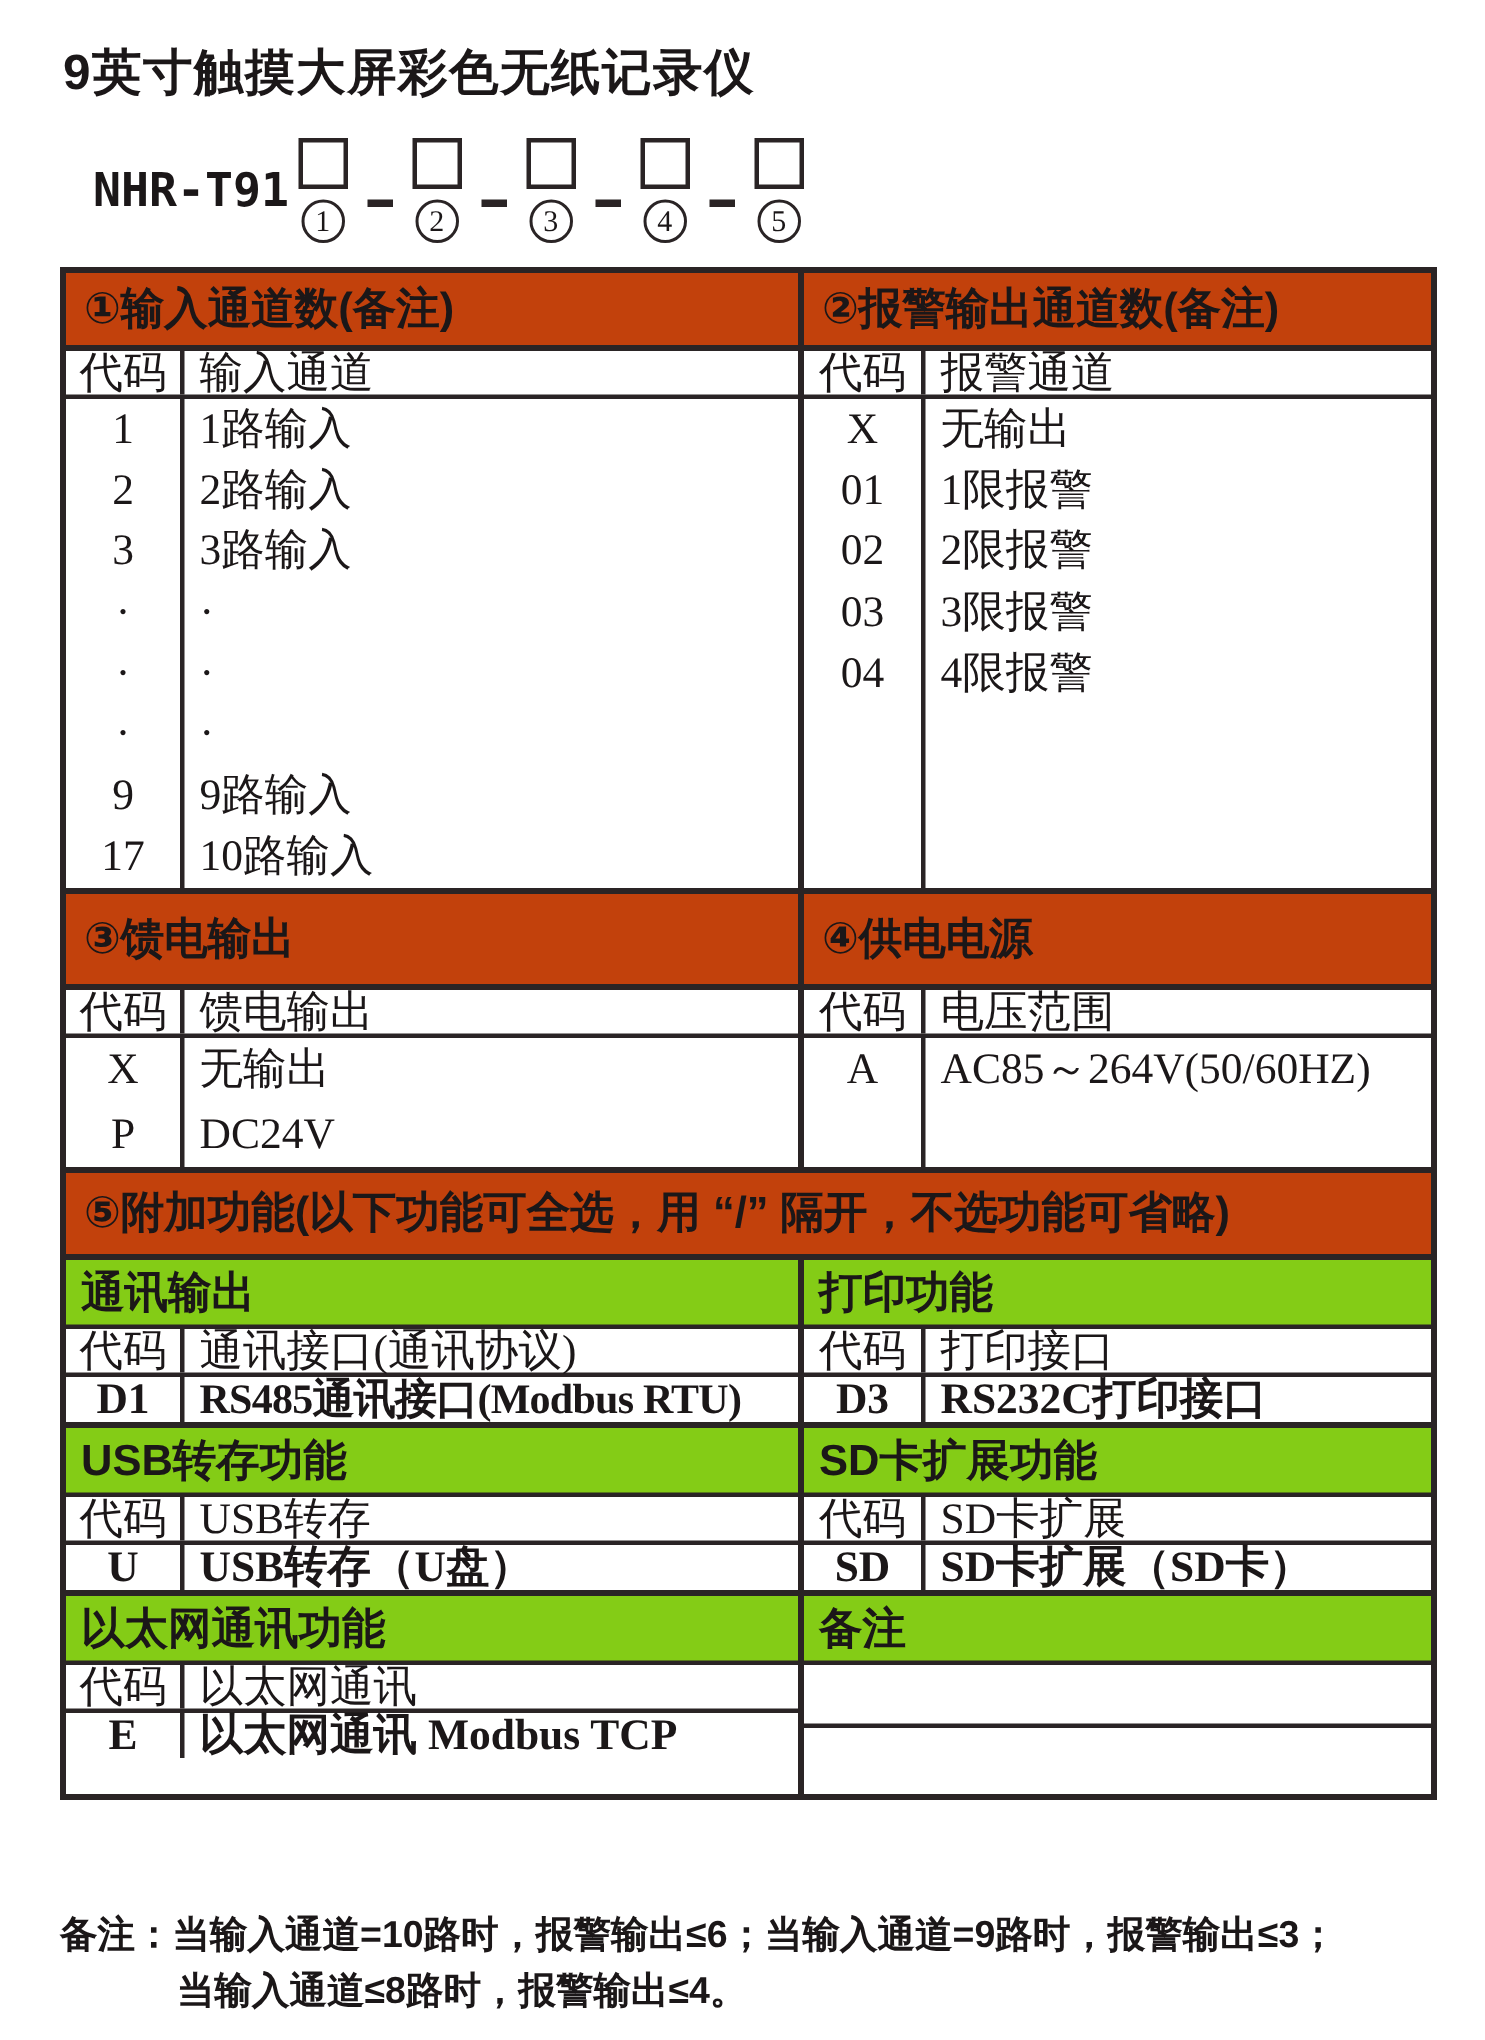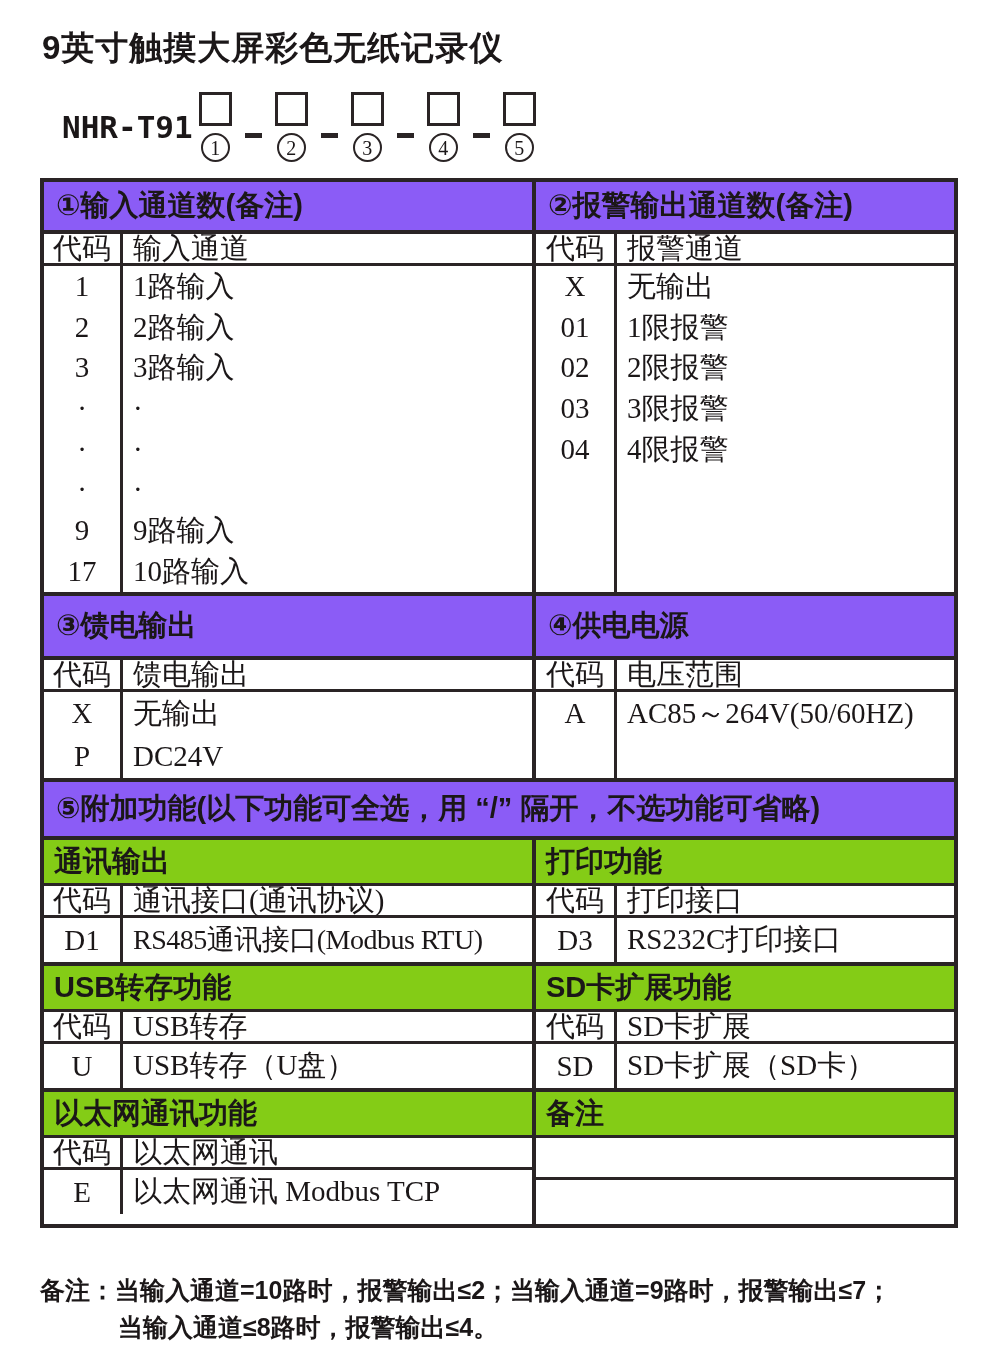--- a/index.html
+++ b/index.html
@@ -21,21 +21,21 @@
                 font-size:20px; line-height:1; }
 
   
   .tbl { position:absolute; left:40px; top:178px; width:918px; border:4px solid #2a2425; background:#fff; }
   .band { display:flex; border-bottom:4px solid #2a2425; }
   .band:last-child { border-bottom:none; }
   .half-l { width:492px; border-right:4px solid #2a2425; }
   .half-r { width:418px; }
   .full { width:910px; }
 
-  .gray-title { background:#8b5cf6; display:flex; align-items:center; padding-left:12px;
+  .gray-title { background:#c2410c; display:flex; align-items:center; padding-left:12px;
                 font-family:"Liberation Sans","DejaVu Sans",sans-serif; font-weight:bold;
                 font-size:29px; border-bottom:4px solid #2a2425; }
   .h52 { height:52px; } .h50 { height:64px; } .h54 { height:54px; border-bottom:none; }
 
   .subtitle { height:46px; display:flex; align-items:center; padding-left:10px;
               font-family:"Liberation Sans","DejaVu Sans",sans-serif; font-weight:bold;
               font-size:29px; border-bottom:3px solid #2a2425; background:#84cc16; }
 
   .colhdr { height:32px; display:flex; border-bottom:3px solid #2a2425; font-size:29px; }
   .code-w-l { width:79px; border-right:3px solid #2a2425; display:flex; align-items:center; justify-content:center; }
@@ -43,21 +43,21 @@
   .desc-w { flex:1; display:flex; align-items:center; padding-left:10px; }
 
   .data-stack { display:flex; font-size:29px; }
   .h326 { height:326px; } .h86 { height:86px; }
   .stack-code-l { width:79px; border-right:3px solid #2a2425; text-align:center; }
   .stack-code-r { width:81px; border-right:3px solid #2a2425; text-align:center; }
   .stack-desc { flex:1; padding-left:10px; }
   .lh41 div { height:40.7px; line-height:40.7px; white-space:nowrap; }
   .lh43 div { height:43px; line-height:43px; white-space:nowrap; }
 
-  .datarow { height:44px; display:flex; font-size:29px; }
+  .datarow { height:30px; display:flex; font-size:29px;font-weight:bold; }
   .datarow .code-w-l, .datarow .code-w-r { border-bottom:none; }
   .nowrap { white-space:nowrap; }
   .fit { font-size:28px; letter-spacing:-0.5px; }
 
   .empty-colhdr { height:42px; border-bottom:3px solid #2a2425; }
   .empty-row { height:44px; }
 
   
   .notes { position:absolute; left:40px; top:1272px; font-family:"Liberation Sans","DejaVu Sans",sans-serif;
            font-weight:bold; font-size:25px; line-height:37px; }
@@ -257,15 +257,15 @@
     <div class="half-r">
       <div class="subtitle">备注</div>
       <div class="empty-colhdr"></div>
       <div class="empty-row"></div>
     </div>
   </div>
 
 </div>
 
 <div class="notes">
-  <div>备注：当输入通道=10路时，报警输出≤2；当输入通道=9路时，报警输出≤7；</div>
+  <div>备注：当输入通道=10路时，报警输出≤6；当输入通道=9路时，报警输出≤3；</div>
   <div class="indent">当输入通道≤8路时，报警输出≤4。</div>
 </div>
 
 </body></html>

